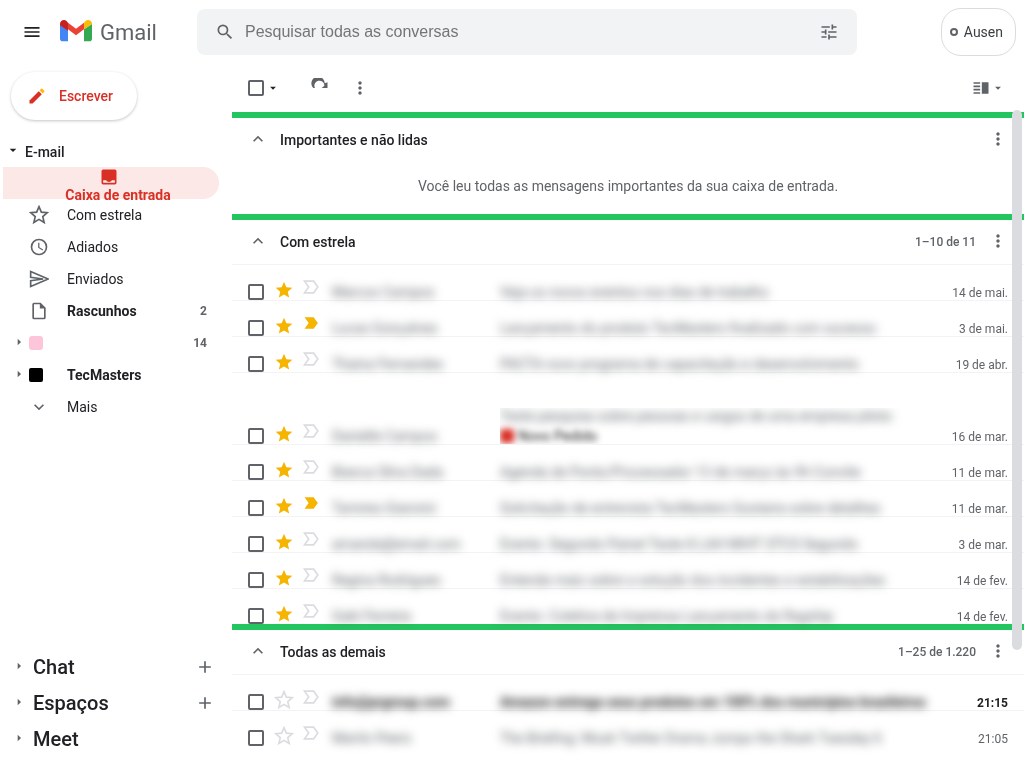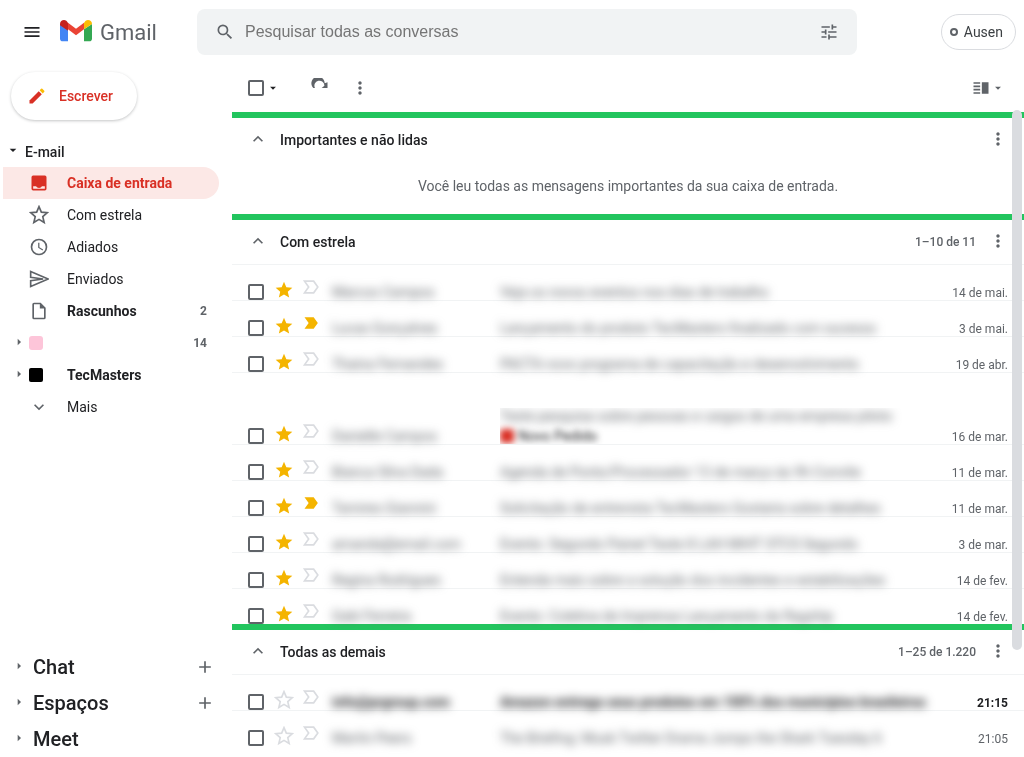--- a/index.html
+++ b/index.html
@@ -8,31 +8,31 @@
   
   .header { display: flex; align-items: center; height: 64px; padding: 0 8px; border-bottom: none; }
   .menu-btn { width: 48px; height: 48px; display: flex; align-items: center; justify-content: center; cursor: pointer; border-radius: 50%; }
   .logo { display: flex; align-items: center; margin-left: 4px; margin-right: 40px; }
   .logo-img { width: 32px; height: 24px; }
   .logo-text { font-size: 22px; color: #5f6368; margin-left: 8px; font-weight: 400; }
   .search { flex: 1; max-width: 660px; background: #f1f3f4; border-radius: 8px; height: 46px; display: flex; align-items: center; padding: 0 8px; }
   .search-icon { width: 40px; display: flex; align-items: center; justify-content: center; color: #5f6368; }
   .search-input { flex: 1; border: none; background: transparent; font-size: 16px; outline: none; color: #5f6368; }
   .search-tune { width: 40px; display: flex; align-items: center; justify-content: center; color: #5f6368; cursor: pointer; }
-  .status-btn { margin-left: auto; margin-right: 0; border: 1px solid #dadce0; border-radius: 20px; height: 36px; padding: 0 12px 0 8px; display: flex; align-items: center; gap: 6px; cursor: pointer; font-size: 14px; color: #3c4043; overflow: hidden; white-space: nowrap; }
+  .status-btn { margin-left: auto; margin-right: 0; border: 1px solid #dadce0; border-radius: 20px; height: 48px; padding: 0 12px 0 8px; display: flex; align-items: center; gap: 6px; cursor: pointer; font-size: 14px; color: #3c4043; overflow: hidden; white-space: nowrap; }
   .status-dot { width: 8px; height: 8px; border-radius: 50%; border: 2px solid #5f6368; }
   
   
   .sidebar { position: absolute; left: 3px; top: 64px; width: 228px; height: calc(100% - 64px); padding-top: 8px; }
   .compose { margin: 0 0 16px 8px; height: 48px; padding: 0 24px 0 16px; border-radius: 24px; box-shadow: 0 1px 3px rgba(60,64,67,.3); display: inline-flex; align-items: center; gap: 12px; cursor: pointer; background: #fff; }
   .compose-text { color: #d93025; font-weight: 500; font-size: 14px; }
   .nav-header { padding: 6px 0 6px 22px; font-size: 14px; color: #202124; font-weight: 500; display: flex; align-items: center; }
   .nav-header .chev { margin-left: -20px; margin-right: 4px; }
   .nav-item { height: 32px; display: flex; align-items: center; padding: 0 12px 0 26px; border-radius: 0 16px 16px 0; margin-right: 12px; cursor: pointer; color: #202124; font-size: 14px; }
-  .nav-item.active { background: #fce8e6; color: #d93025; font-weight: 700; }
+  .nav-item.active { background: #fce8e6; color: #d93025; font-weight: 700; flex-direction: column; }
   .nav-item.bold { font-weight: 700; }
   .nav-icon { width: 20px; margin-right: 18px; display: flex; align-items: center; color: #5f6368; }
   .nav-item.active .nav-icon { color: #d93025; }
   .nav-count { margin-left: auto; font-size: 12px; color: #5f6368; font-weight: 700; }
   .nav-item .chev-small { margin-left: -18px; margin-right: 2px; color: #5f6368; }
   .pink-dot { width: 14px; height: 14px; border-radius: 3px; background: #fdc5d9; }
   .black-tag { width: 14px; height: 14px; background: #000; border-radius: 2px; }
   
   .bottom-sections { position: absolute; bottom: 0; left: 0; width: 228px; }
   .section-hdr { height: 36px; display: flex; align-items: center; padding: 0 12px 0 8px; cursor: pointer; color: #202124; font-weight: 500; font-size: 20px; }

